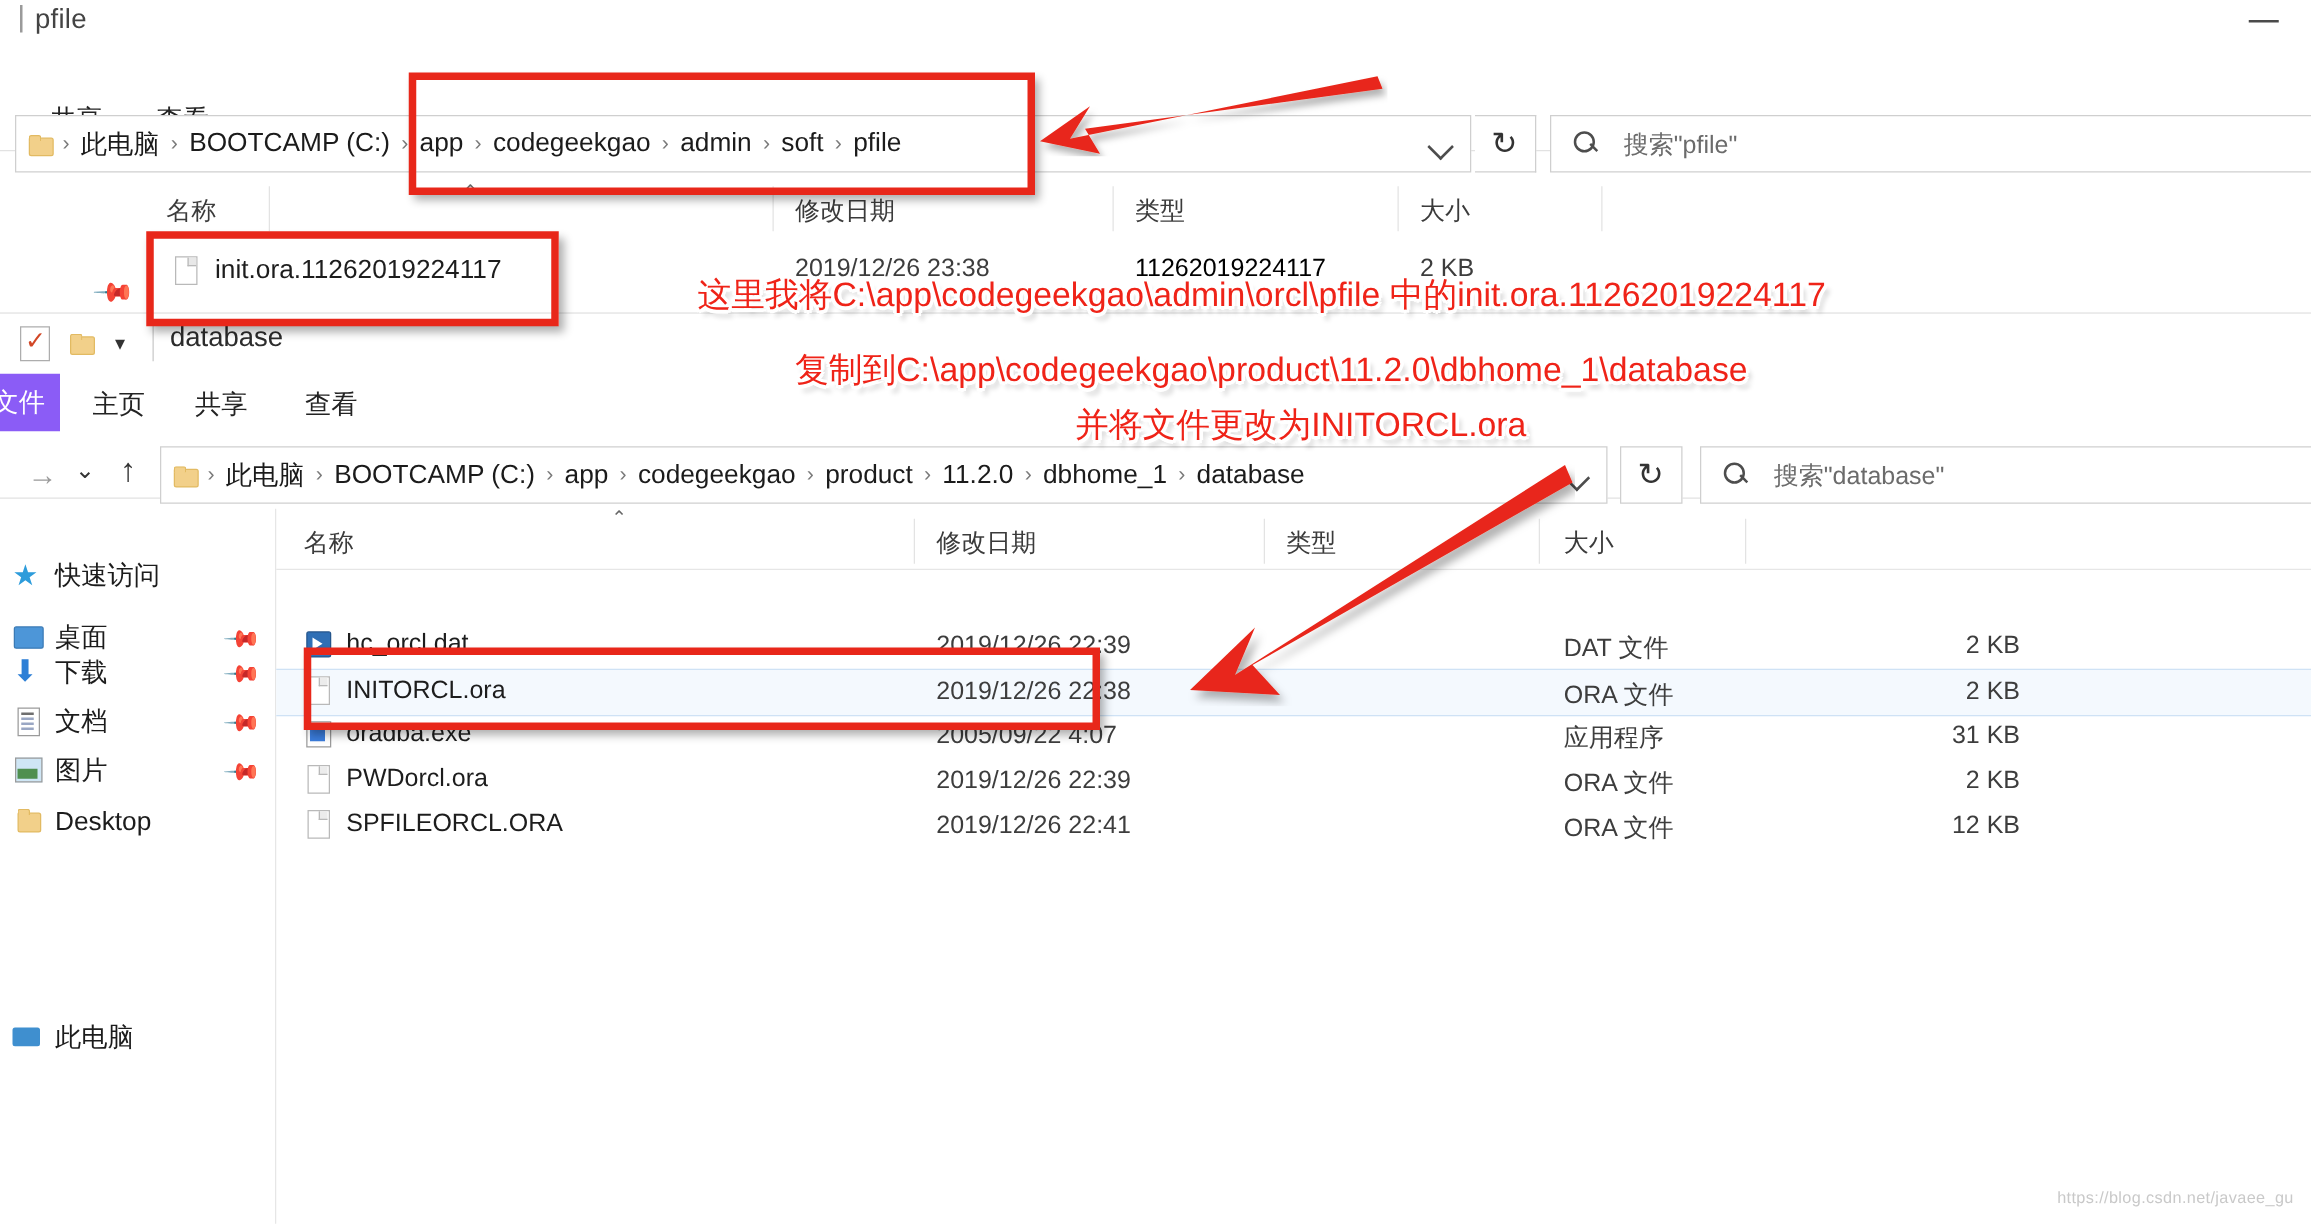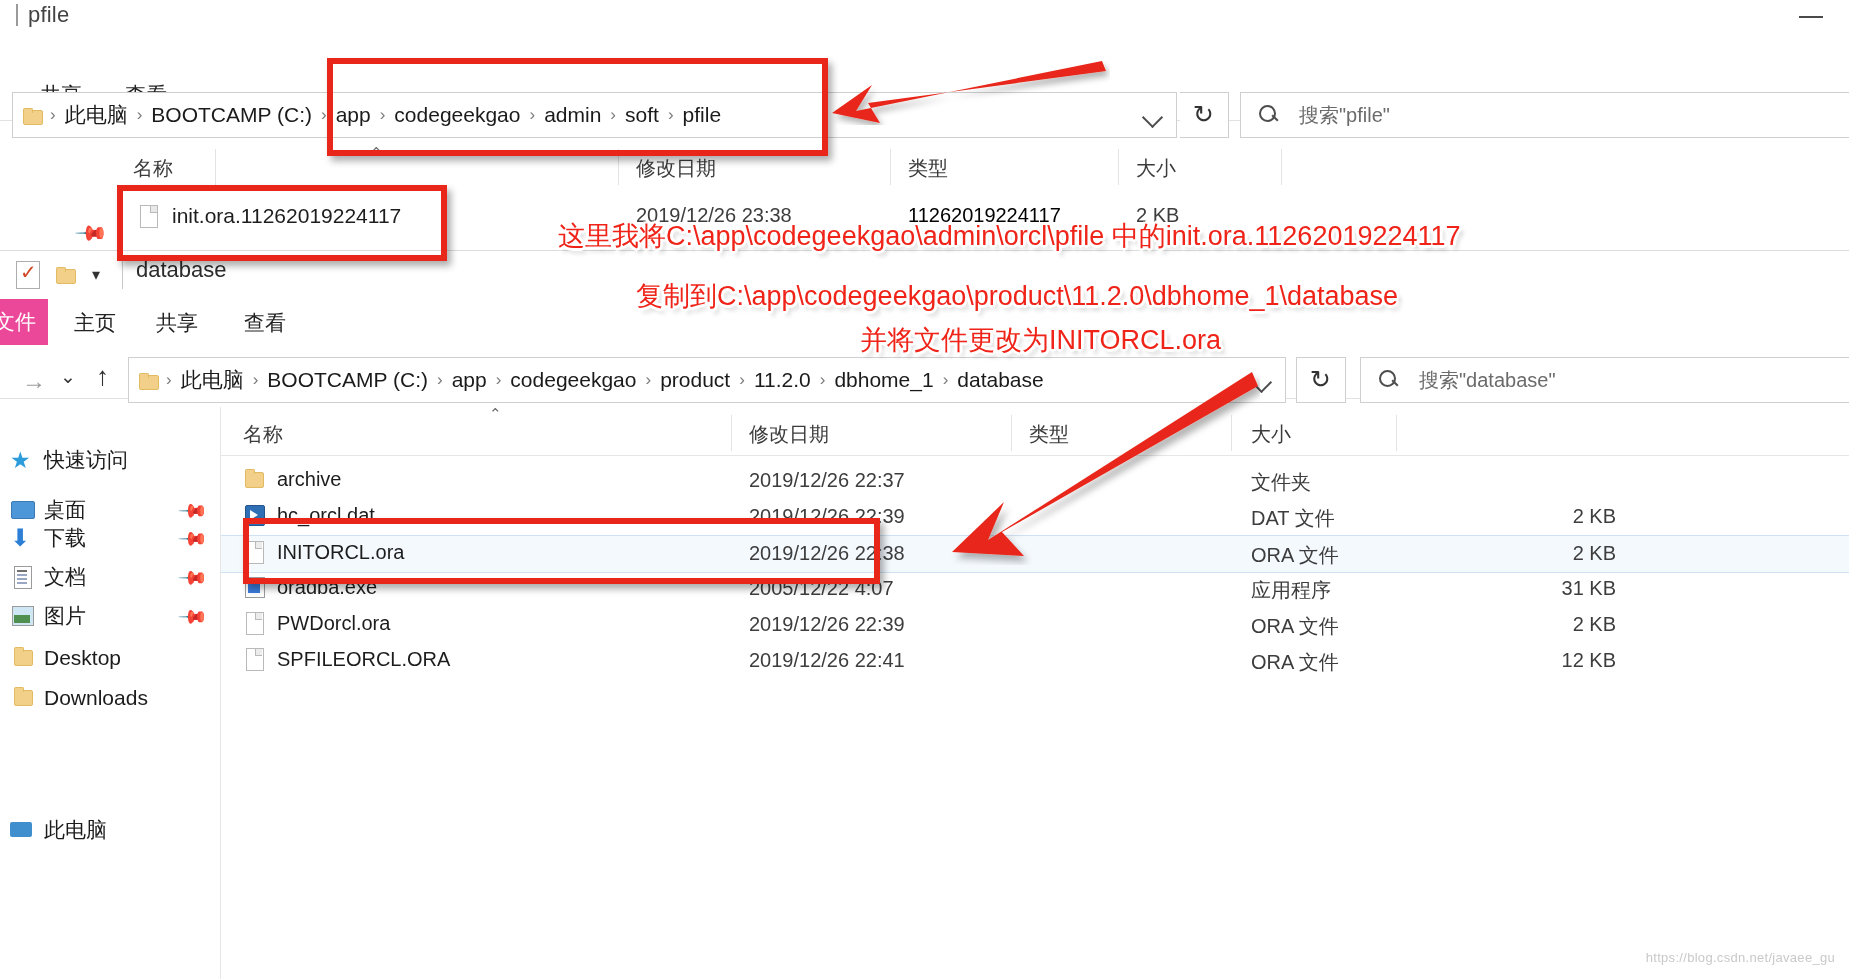--- a/index.html
+++ b/index.html
@@ -61,21 +61,21 @@
   #win2-titlebar{position:absolute;left:0;top:0;width:1849px;height:48px;background:#fff;}
   #w2-qa-chk{position:absolute;left:16px;top:10px;width:26px;height:28px;}
   #w2-qa-chk:before{content:"";position:absolute;left:0;top:0;width:22px;height:26px;border:1px solid #adadad;background:#fff;}
   #w2-qa-chk:after{content:"✓";position:absolute;left:4px;top:-1px;font-size:20px;color:#d24726;}
   #w2-qa-folder{position:absolute;left:56px;top:16px;}
   #w2-qa-caret{position:absolute;left:92px;top:14px;font-size:16px;color:#333;}
   #w2-title-div{position:absolute;left:122px;top:8px;width:1px;height:30px;background:#c9c9c9;}
   #w2-title{position:absolute;left:136px;top:6px;font-size:22px;color:#2c2c2c;}
 
   #win2-ribbon{position:absolute;left:0;top:48px;width:1849px;height:52px;background:#fff;}
-  #w2-file{position:absolute;left:0px;top:0px;width:48px;height:46px;background:#ec4899;}
+  #w2-file{position:absolute;left:0px;top:0px;width:48px;height:46px;background:#8b5cf6;}
   #w2-file span{position:absolute;left:-6px;top:9px;font-size:21px;color:#fff;}
   .rb2-tab{position:absolute;top:10px;font-size:21px;color:#232323;}
   #w2-tab-home{left:74px;}
   #w2-tab-share{left:156px;}
   #w2-tab-view{left:244px;}
   #win2-ribbon-sep{position:absolute;left:0;top:99px;width:1849px;height:1px;background:#e2e2e2;}
 
   #win2-addr-row{position:absolute;left:0;top:100px;width:1849px;height:56px;}
   #w2-fwd{position:absolute;left:22px;top:16px;font-size:24px;color:#9a9a9a;}
   #w2-hist{position:absolute;left:60px;top:14px;font-size:19px;color:#333;}
@@ -307,52 +307,39 @@
     </div>
     <div class="nav-item" style="top:190px;">
       <span class="navico ico-pic"></span>
       <span class="nav-label">图片</span>
       <span class="nav-pin">📌</span>
     </div>
     <div class="nav-item" style="top:232px;">
       <span class="navico ico-folder"></span>
       <span class="nav-label">Desktop</span>
     </div>
-    <div class="nav-item" style="top:272px;">
-      <span class="navico ico-folder"></span>
-      <span class="nav-label">Downloads</span>
-    </div>
     <div class="nav-item" style="top:404px;">
       <span class="navico ico-pc"></span>
       <span class="nav-label root">此电脑</span>
     </div>
   </div>
 
   <div id="win2-list">
     <div id="w2-cols">
       <div class="sortcaret">⌃</div>
       <div class="c2hdr" style="left:22px;">名称</div>
       <div class="c2div" style="left:510px;"></div>
       <div class="c2hdr" style="left:528px;">修改日期</div>
       <div class="c2div" style="left:790px;"></div>
       <div class="c2hdr" style="left:808px;">类型</div>
       <div class="c2div" style="left:1010px;"></div>
       <div class="c2hdr" style="left:1030px;">大小</div>
       <div class="c2div" style="left:1175px;"></div>
     </div>
 
-    <div class="frow" style="top:56px;">
-      <span class="fname">
-          <span class="fi folder"></span>
-          <span>archive</span>
-        </span>
-      <span class="fdate">2019/12/26 22:37</span>
-      <span class="ftype">文件夹</span>
-      <span class="fsize"></span>
-    </div>
 
     <div class="frow" style="top:92px;">
       <span class="fname">
           <span class="fi dat"></span>
           <span>hc_orcl.dat</span>
         </span>
       <span class="fdate">2019/12/26 22:39</span>
       <span class="ftype">DAT 文件</span>
       <span class="fsize">2 KB</span>
     </div>
@@ -365,21 +352,21 @@
       <span class="fdate">2019/12/26 22:38</span>
       <span class="ftype">ORA 文件</span>
       <span class="fsize">2 KB</span>
     </div>
 
     <div class="frow" style="top:164px;">
       <span class="fname">
           <span class="fi exe"></span>
           <span>oradba.exe</span>
         </span>
-      <span class="fdate">2005/12/22 4:07</span>
+      <span class="fdate">2005/09/22 4:07</span>
       <span class="ftype">应用程序</span>
       <span class="fsize">31 KB</span>
     </div>
 
     <div class="frow" style="top:200px;">
       <span class="fname">
           <span class="fi doc"></span>
           <span>PWDorcl.ora</span>
         </span>
       <span class="fdate">2019/12/26 22:39</span>

